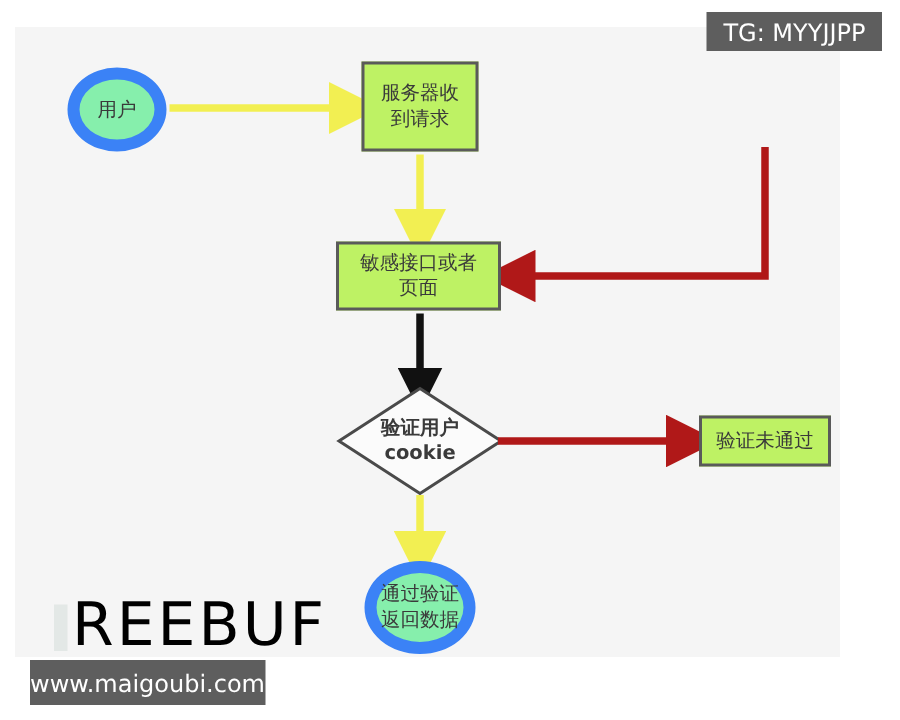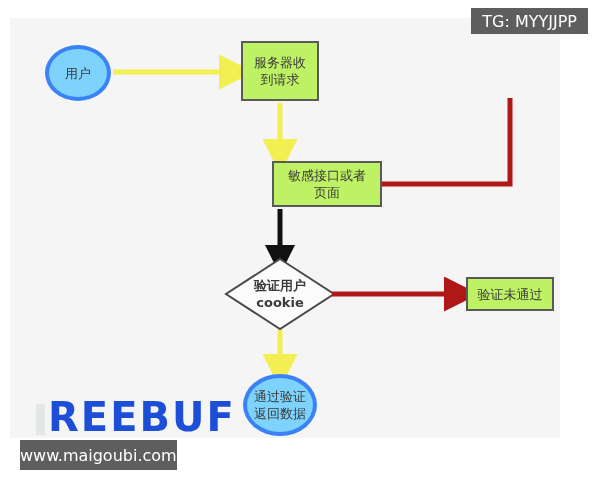--- a/index.html
+++ b/index.html
@@ -24,23 +24,23 @@
     height: 420px;
     background: #f5f5f5;
   }
   
   #freebuf-watermark {
     position: absolute;
     left: 36px;
     top: 396px;
     width: 230px;
     height: 42px;
-    color: #1d4ed8;
+    color: #000000;
     font-size: 40px;
-    font-weight: bold;
+    font-weight: normal;
     letter-spacing: 2px;
     line-height: 42px;
     white-space: nowrap;
     user-select: none;
   }
   #freebuf-watermark .bar {
     display: inline-block;
     width: 9px;
     height: 31px;
     background: #e3e8e6;
@@ -62,44 +62,44 @@
     align-items: center;
     justify-content: center;
     text-align: center;
     color: #3a3a3a;
     font-size: 13px;
     line-height: 17px;
     font-family: "DejaVu Sans", "Liberation Sans", sans-serif;
     box-sizing: border-box;
   }
   .node-ellipse {
-    border: 4px solid #3b82f6;
+    border: 8px solid #3b82f6;
     border-radius: 50%;
-    background: #7dd3fc;
+    background: #86efac;
   }
   .node-rect {
     border: 2px solid #5a5a5a;
     background: #bef264;
   }
   .node-diamond-label {
     position: absolute;
     display: flex;
     align-items: center;
     justify-content: center;
     text-align: center;
     color: #3a3a3a;
     font-size: 13px;
     line-height: 17px;
     pointer-events: none;
   }
   
   #node-user       { left: 45px;  top: 45px;  width: 66px;  height: 56px; }
   #node-server     { left: 241px; top: 41px;  width: 78px;  height: 60px; }
   #node-hacker     { left: 479px; top: 44px;  width: 62px;  height: 52px; }
-  #node-sensitive  { left: 224px; top: 161px; width: 110px; height: 46px; margin-left: 48px; }
+  #node-sensitive  { left: 224px; top: 161px; width: 110px; height: 46px; }
   #node-failed     { left: 466px; top: 277px; width: 88px;  height: 34px; }
   #node-success    { left: 243px; top: 374px; width: 74px;  height: 62px; }
   #diamond-label   { left: 236px; top: 271px; width: 88px;  height: 46px; font-weight: bold; }
   
   .watermark-bar {
     position: absolute;
     background: #5e5e5e;
     color: #ffffff;
     font-size: 16px;
     display: flex;

